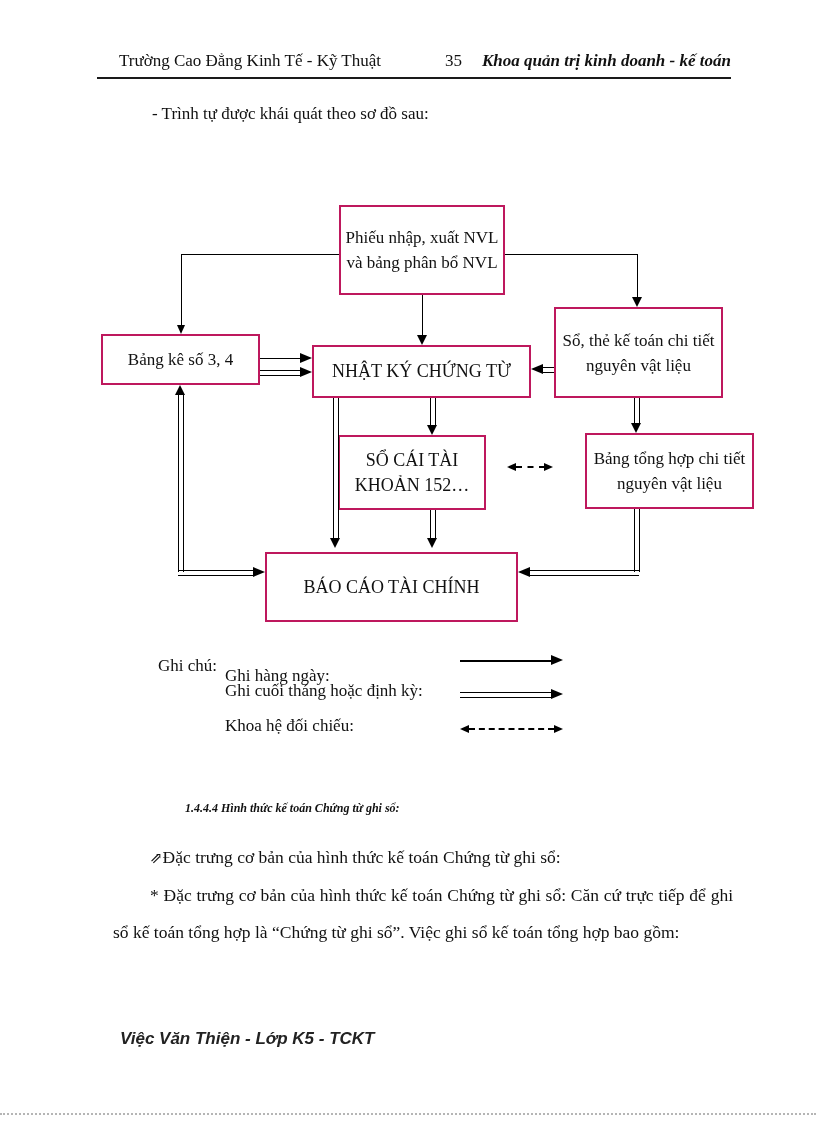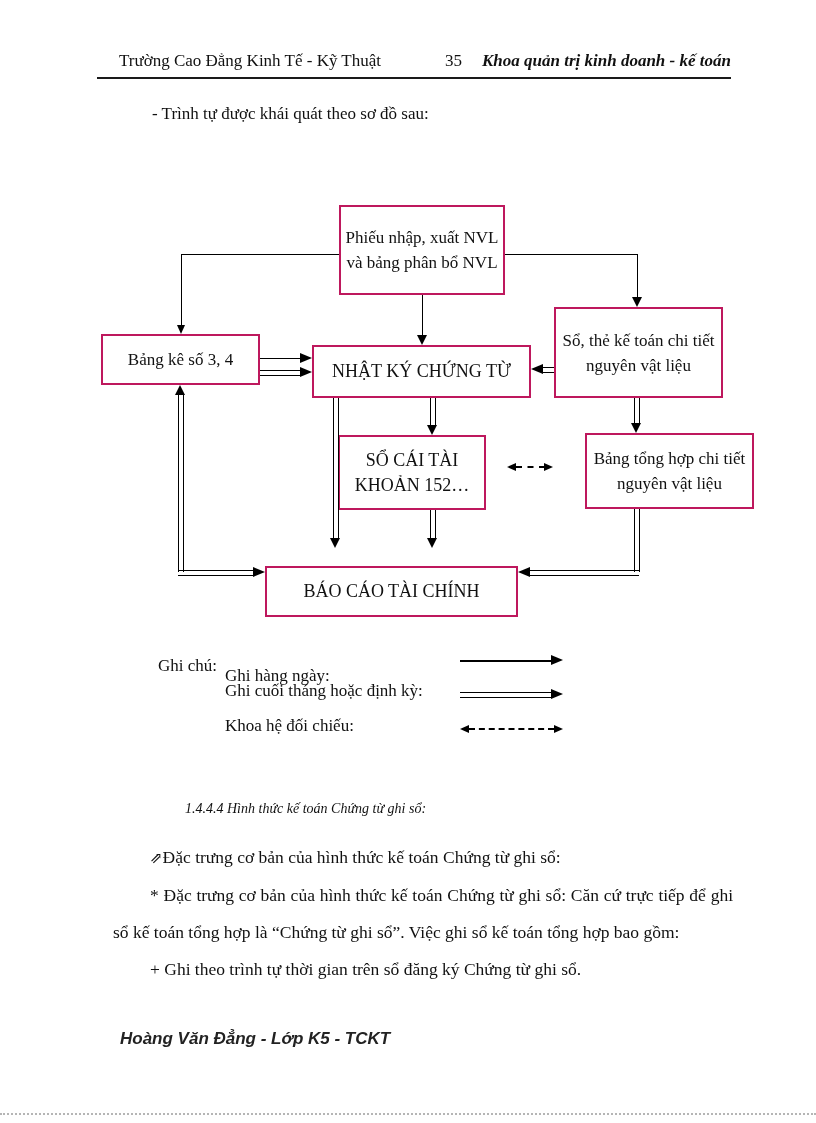--- a/index.html
+++ b/index.html
@@ -34,21 +34,21 @@
   .arr-left{border-top:5.5px solid transparent;border-bottom:5.5px solid transparent;border-right:12px solid #000;}
   .arr-down{border-left:5.5px solid transparent;border-right:5.5px solid transparent;border-top:10px solid #000;}
   .arr-up{border-left:5.5px solid transparent;border-right:5.5px solid transparent;border-bottom:10px solid #000;}
   .arr-down-sm{border-left:4.5px solid transparent;border-right:4.5px solid transparent;border-top:9px solid #000;}
   .arr-right-sm{border-top:4.5px solid transparent;border-bottom:4.5px solid transparent;border-left:9px solid #000;}
   .arr-left-sm{border-top:4.5px solid transparent;border-bottom:4.5px solid transparent;border-right:9px solid #000;}
   
   .legend-title{left:158px;top:616px;font-size:17px;margin-top:40px;}
   .legend-label{position:absolute;left:225px;font-size:17px;}
   
-  .sec-head{left:185px;top:801px;font-size:14px;font-weight:normal;font-style:italic;}
+  .sec-head{left:185px;top:801px;font-size:12px;font-weight:bold;font-style:italic;}
   .bodytext{left:113px;top:839px;width:620px;font-size:17.5px;line-height:37px;text-align:justify;}
   .bodytext p{margin:0;text-indent:37px;}
   .glyph{font-size:15px;}
   
   .footer{left:120px;top:1029px;font-size:17px;font-weight:bold;font-style:italic;
           font-family:"Liberation Sans","DejaVu Sans",sans-serif;color:#222;}
   .bottom-dots{left:0;top:1113px;width:816px;border-top:2px dotted #b5b5b5;}
 </style>
 </head>
 <body>
@@ -63,21 +63,21 @@
   <div class="abs intro">- Trình tự được khái quát theo sơ đồ sau:</div>
 
   <div>
 
     <div class="fbox" style="left:339px;top:205px;width:166px;height:90px;">Phiếu nhập, xuất NVL và bảng phân bổ NVL</div>
     <div class="fbox" style="left:101px;top:334px;width:159px;height:51px;">Bảng kê số 3, 4</div>
     <div class="fbox big" style="left:312px;top:345px;width:219px;height:53px;">NHẬT KÝ CHỨNG TỪ</div>
     <div class="fbox" style="left:554px;top:307px;width:169px;height:91px;">Sổ, thẻ kế toán chi tiết nguyên vật liệu</div>
     <div class="fbox big" style="left:338px;top:435px;width:148px;height:75px;">SỔ CÁI TÀI KHOẢN 152…</div>
     <div class="fbox" style="left:553px;top:433px;width:169px;height:76px;margin-left:32px;">Bảng tổng hợp chi tiết nguyên vật liệu</div>
-    <div class="fbox big" style="left:265px;top:566px;width:253px;height:51px;">BÁO CÁO TÀI CHÍNH</div>
+    <div class="fbox big" style="left:265px;top:552px;width:253px;height:70px;">BÁO CÁO TÀI CHÍNH</div>
 
     <div>
       <div class="hline" style="left:181px;top:254px;width:158px;"></div>
       <div class="vline" style="left:181px;top:254px;height:71px;"></div>
       <div class="arr arr-down-sm" style="left:177px;top:325px;"></div>
     </div>
 
     <div>
       <div class="vline" style="left:422px;top:295px;height:41px;"></div>
       <div class="arr arr-down" style="left:417px;top:335px;"></div>
@@ -164,19 +164,18 @@
       <div class="dash-h" style="left:469px;top:728px;width:85px;"></div>
       <div class="arr arr-right-sm" style="left:554px;top:725px;"></div>
     </div>
   </div>
 
   <div class="abs sec-head">1.4.4.4 Hình thức kế toán Chứng từ ghi sổ:</div>
 
   <div class="abs bodytext">
     <p><span class="glyph">⇗</span><span>Đặc trưng cơ bản của hình thức kế toán Chứng từ ghi sổ:</span></p>
     <p>* Đặc trưng cơ bản của hình thức kế toán Chứng từ ghi sổ: Căn cứ trực tiếp để ghi sổ kế toán tổng hợp là “Chứng từ ghi sổ”. Việc ghi sổ kế toán tổng hợp bao gồm:</p>
-    <p>+ Ghi theo trình tự thời gian trên sổ đăng ký Chứng từ ghi sổ.</p>
   </div>
 
-  <div class="abs footer">Hoàng Văn Đẳng  - Lớp K5 - TCKT</div>
+  <div class="abs footer">Việc Văn Thiện  - Lớp K5 - TCKT</div>
   <div class="abs bottom-dots"></div>
 
 </div>
 
 </body></html>

